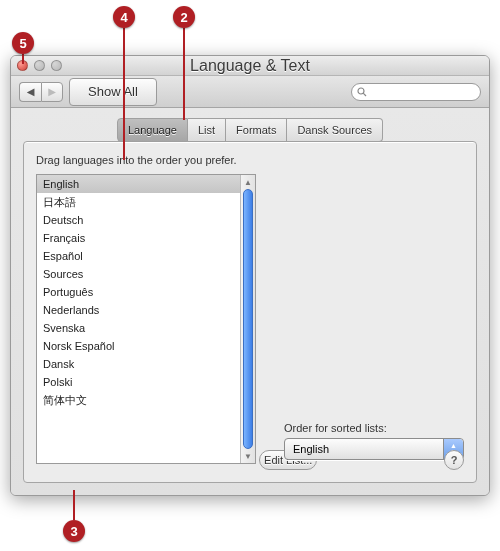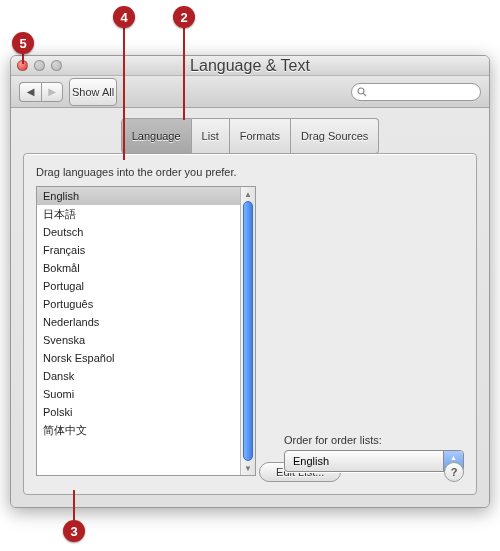--- a/index.html
+++ b/index.html
@@ -70,25 +70,25 @@
     background: linear-gradient(#fdfdfd, #e0e0e0);
     border: 1px solid #9a9a9a;
     display: flex; align-items: center; justify-content: center;
     color: #555;
     font-size: 10px;
   }
   .navbtn.left { border-radius: 4px 0 0 4px; border-right: none; }
   .navbtn.right { border-radius: 0 4px 4px 0; color: #bbb; }
   .btn {
     height: 28px;
-    padding: 0 2px;
+    padding: 0 18px;
     background: linear-gradient(#fdfdfd, #e0e0e0);
     border: 1px solid #9a9a9a;
     border-radius: 4px;
-    font-size: 11px;
+    font-size: 13px;
     color: #333;
     display: flex; align-items: center;
     text-shadow: 0 1px 0 #fff;
   }
   .spacer { flex: 1; }
   .search {
     width: 130px; height: 18px;
     border: 1px solid #9a9a9a;
     border-radius: 9px;
     background: #fff;
@@ -110,21 +110,21 @@
 
   
   .tabs {
     display: flex;
     justify-content: center;
     margin-bottom: -1px;
     position: relative;
     z-index: 2;
   }
   .tab {
-    height: 36px;
+    height: 24px;
     padding: 0 10px;
     font-size: 11px;
     display: flex; align-items: center;
     background: linear-gradient(#f2f2f2, #dcdcdc);
     border: 1px solid #a0a0a0;
     color: #333;
     text-shadow: 0 1px 0 #fff;
   }
   .tab + .tab { border-left: none; }
   .tab.first { border-radius: 4px 0 0 4px; }
@@ -225,21 +225,21 @@
     border-radius: 0 4px 4px 0;
     background: linear-gradient(#a9cafe, #6d9fe8);
     display: flex; flex-direction: column;
     align-items: center; justify-content: center;
     color: #fff; font-size: 7px; line-height: 6px;
   }
 
   .pillbtn {
     margin-top: 12px;
     height: 20px;
-    padding: 0 16px;
+    padding: 0 4px;
     background: linear-gradient(#fdfdfd, #dedede);
     border: 1px solid #9a9a9a;
     border-radius: 10px;
     font-size: 11px;
     color: #333;
     display: inline-flex; align-items: center;
     text-shadow: 0 1px 0 #fff;
   }
 
   .help {
@@ -319,52 +319,51 @@
       </span>
     </div>
   </div>
 
   <div class="content">
 
     <div class="tabs">
       <div class="tab first selected">Language</div>
       <div class="tab">List</div>
       <div class="tab">Formats</div>
-      <div class="tab last">Drag Sources</div>
+      <div class="tab last">Dansk Sources</div>
     </div>
 
     <div class="panel">
 
       <div class="hint">Drag languages into the order you prefer.</div>
 
       <div class="listwrap">
         <div class="listinner">
           <div class="row sel">English</div>
           <div class="row">日本語</div>
           <div class="row">Deutsch</div>
           <div class="row">Français</div>
-          <div class="row">Bokmål</div>
-          <div class="row">Portugal</div>
+          <div class="row">Español</div>
+          <div class="row">Sources</div>
           <div class="row">Português</div>
           <div class="row">Nederlands</div>
           <div class="row">Svenska</div>
           <div class="row">Norsk Español</div>
           <div class="row">Dansk</div>
-          <div class="row">Suomi</div>
           <div class="row">Polski</div>
           <div class="row">简体中文</div>
         </div>
         <div class="sbar">
           <div class="arr up">▲</div>
           <div class="arr dn">▼</div>
         </div>
       </div>
 
       <div class="right-col">
-        <div class="lbl">Order for order lists:</div>
+        <div class="lbl">Order for sorted lists:</div>
         <div class="select">
           <span>English</span>
           <span class="cap">▲<br>▼</span>
         </div>
       </div>
 
       <div class="pillbtn">Edit List...</div>
 
       <div class="help">?</div>
 

